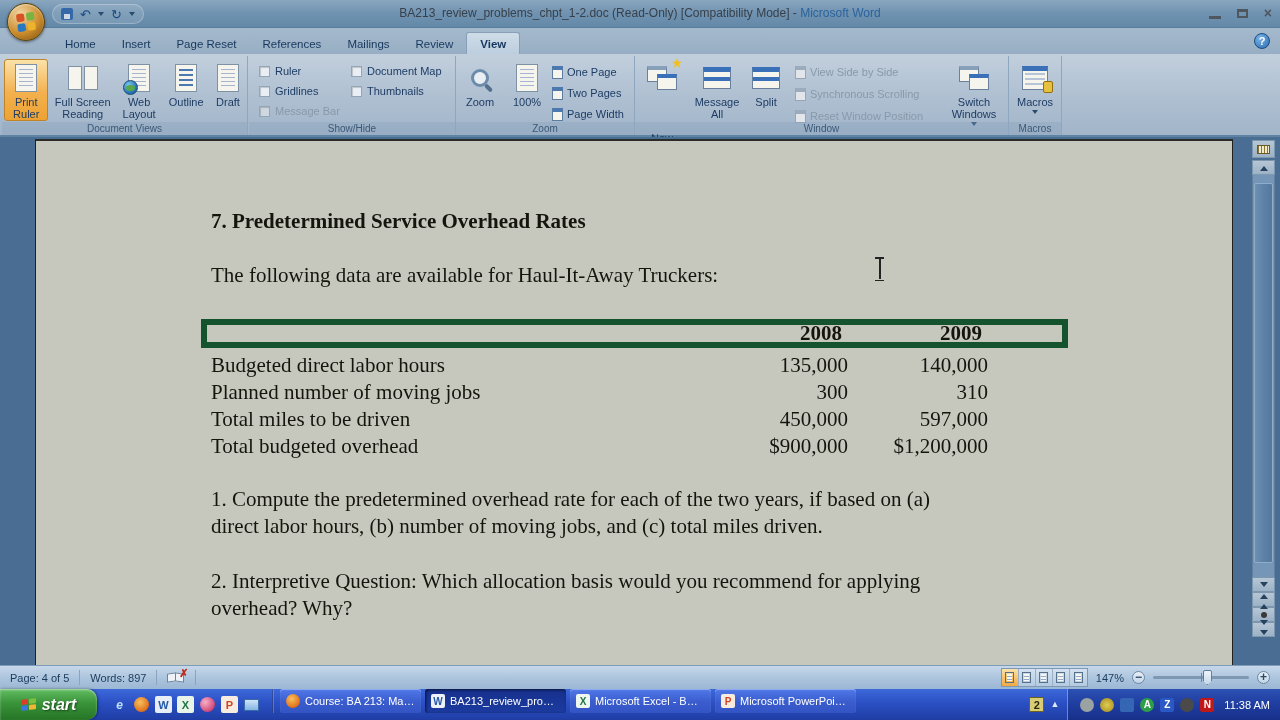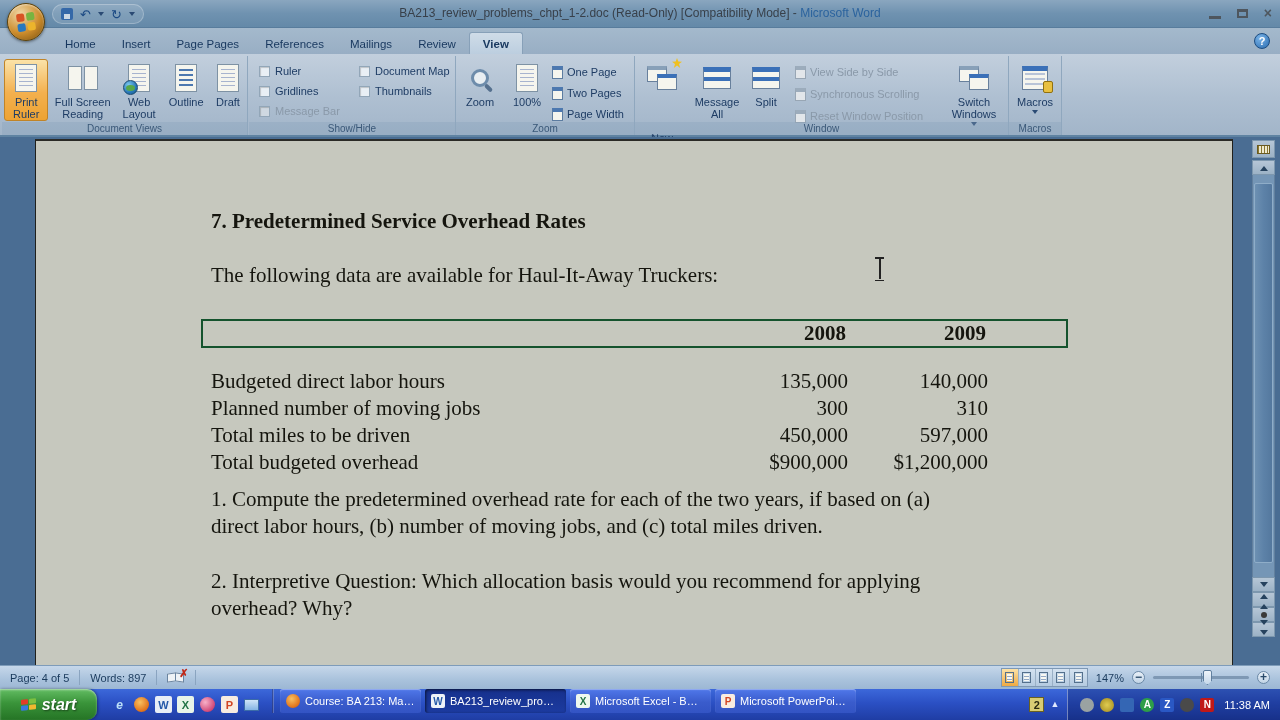--- a/index.html
+++ b/index.html
@@ -90,21 +90,21 @@
   #doc-heading { position:absolute; left:175px; top:68px; font-size:21px; font-weight:bold; }
   #doc-intro { position:absolute; left:175px; top:122px; font-size:21px; }
   #text-cursor { position:absolute; left:839px; top:116px; width:9px; height:24px; }
   #text-cursor .stem { position:absolute; left:4px; top:2px; width:1.5px; height:20px; background:#222; }
   #text-cursor .cap { position:absolute; left:0; width:9px; height:1.5px; background:#222; }
   #doc-table { position:absolute; left:165px; top:178px; width:867px; font-size:21px; }
   .trow { display:flex; align-items:center; height:27px; padding-right:80px; }
   .trow .c-label { flex:1; padding-left:10px; }
   .trow .c1 { width:115px; text-align:right; }
   .trow .c2 { width:140px; text-align:right; }
-  #thead { height:29px; border:2px solid #14532d; font-weight:bold; margin-bottom:20px; }
+  #thead { height:29px; border:6px solid #14532d; font-weight:bold; margin-bottom:4px; }
   #doc-q1 { position:absolute; left:175px; top:345px; font-size:21px; line-height:27px; }
   #doc-q2 { position:absolute; left:175px; top:427px; font-size:21px; line-height:27px; }
 
   
   #scrollbar { position:absolute; right:5px; top:3px; width:23px; height:522px; }
   .sb-btn { width:23px; background:linear-gradient(#b6c6d6,#9cb2c6); border:1px solid #7d97ae;
     display:flex; align-items:center; justify-content:center; }
   #sb-top-icon { height:18px; margin-bottom:2px; }
   .ruler-glyph { width:13px; height:9px; background:#f0ead0; border:1px solid #6a5a20;
     background-image:repeating-linear-gradient(90deg, #8a7830 0 1px, transparent 1px 3px); }
@@ -216,21 +216,21 @@
       <span class="wc-min"></span>
       <span class="wc-restore"></span>
       <span class="wc-close">×</span>
     </div>
   </div>
 
   <div id="tabrow">
     <div id="tabs">
       <div class="tab">Home</div>
       <div class="tab">Insert</div>
-      <div class="tab">Page Pages</div>
+      <div class="tab">Page Reset</div>
       <div class="tab">References</div>
       <div class="tab">Mailings</div>
       <div class="tab">Review</div>
       <div class="tab active">View</div>
     </div>
     <div id="help-btn">?</div>
   </div>
 
   <div id="ribbon">
 
@@ -276,21 +276,21 @@
                 <div class="lines"></div>
               </div>
             </div>
           <div>Draft</div>
         </div>
       </div>
       <div class="glabel">Document Views</div>
     </div>
 
     <div class="rgroup" style="left:249px; width:207px;">
-      <div style="display:flex; gap:8px; padding:5px 0 0 8px;">
+      <div style="display:flex; padding:5px 0 0 8px;">
         <div style="width:92px; display:flex; flex-direction:column; gap:4px;">
           <div class="cb">
               <span class="box"></span>
               <span>Ruler</span>
             </div>
           <div class="cb">
               <span class="box"></span>
               <span>Gridlines</span>
             </div>
           <div class="cb disabled">

